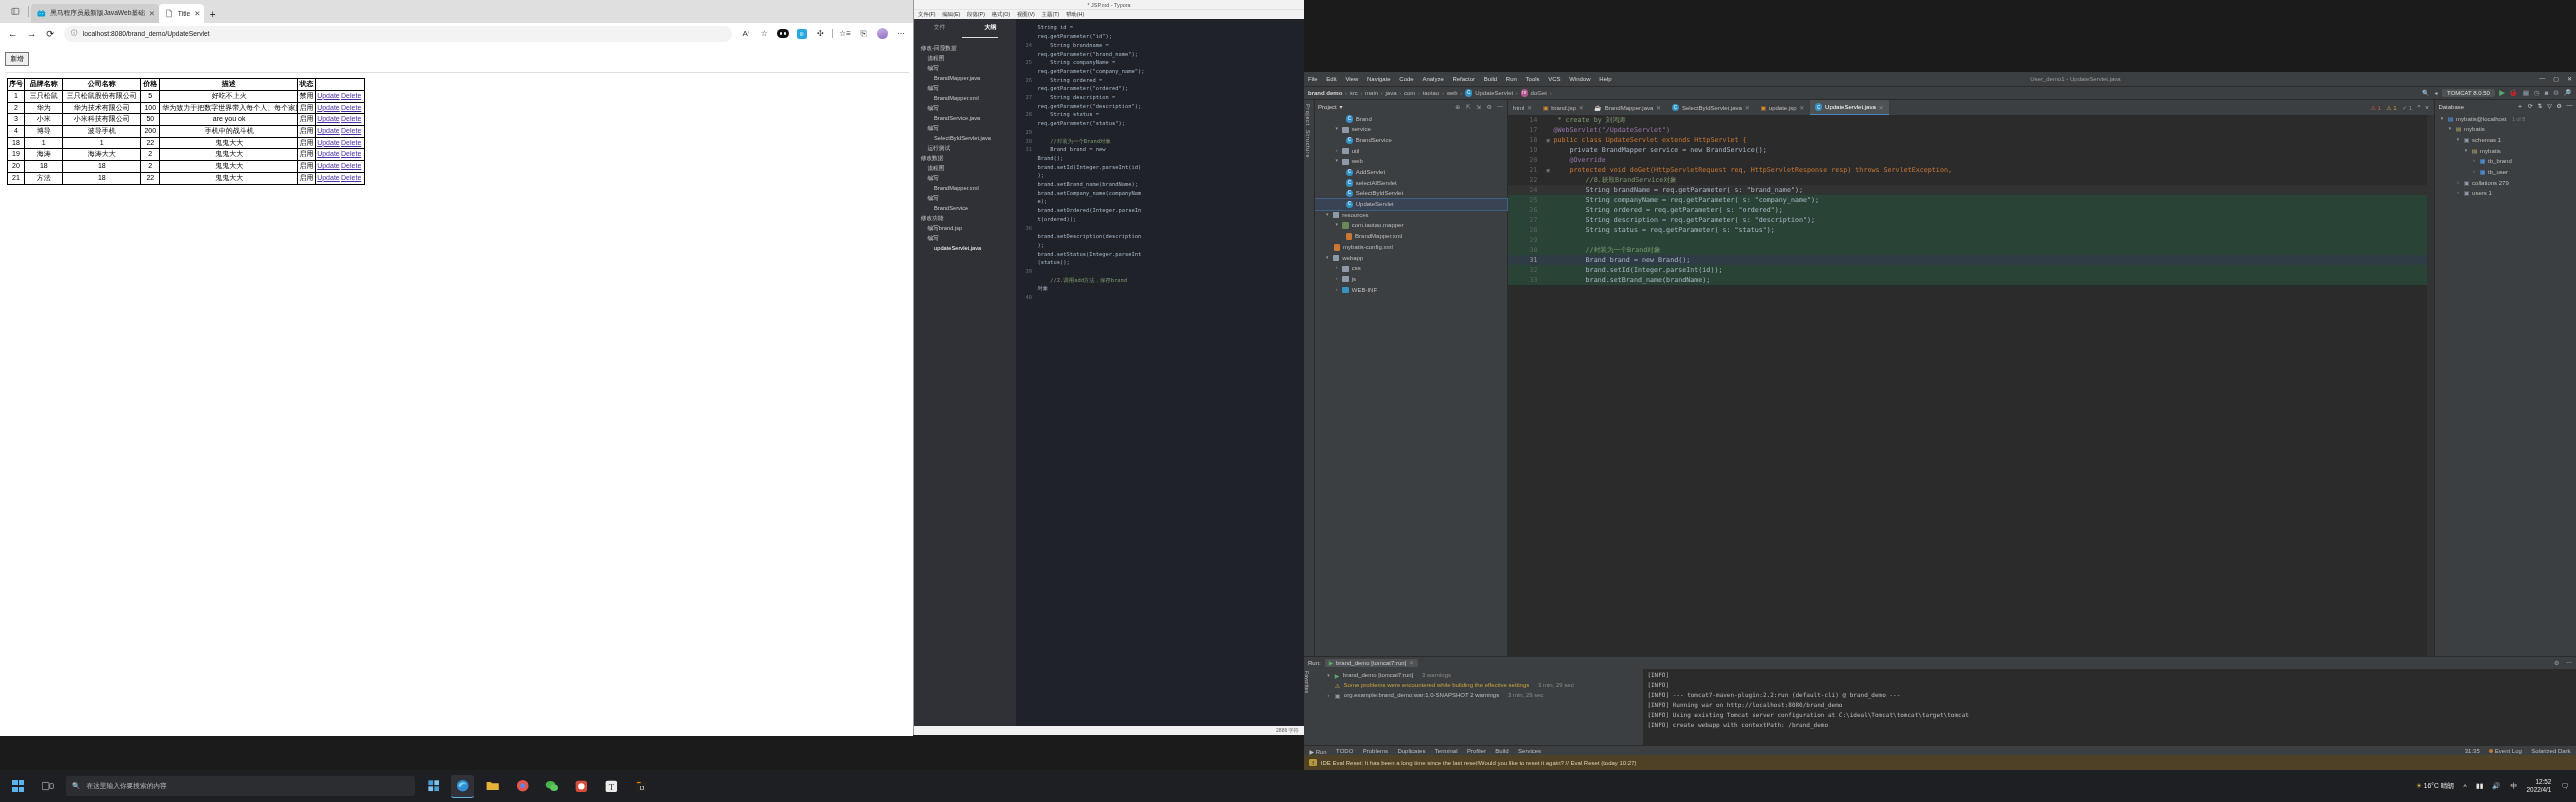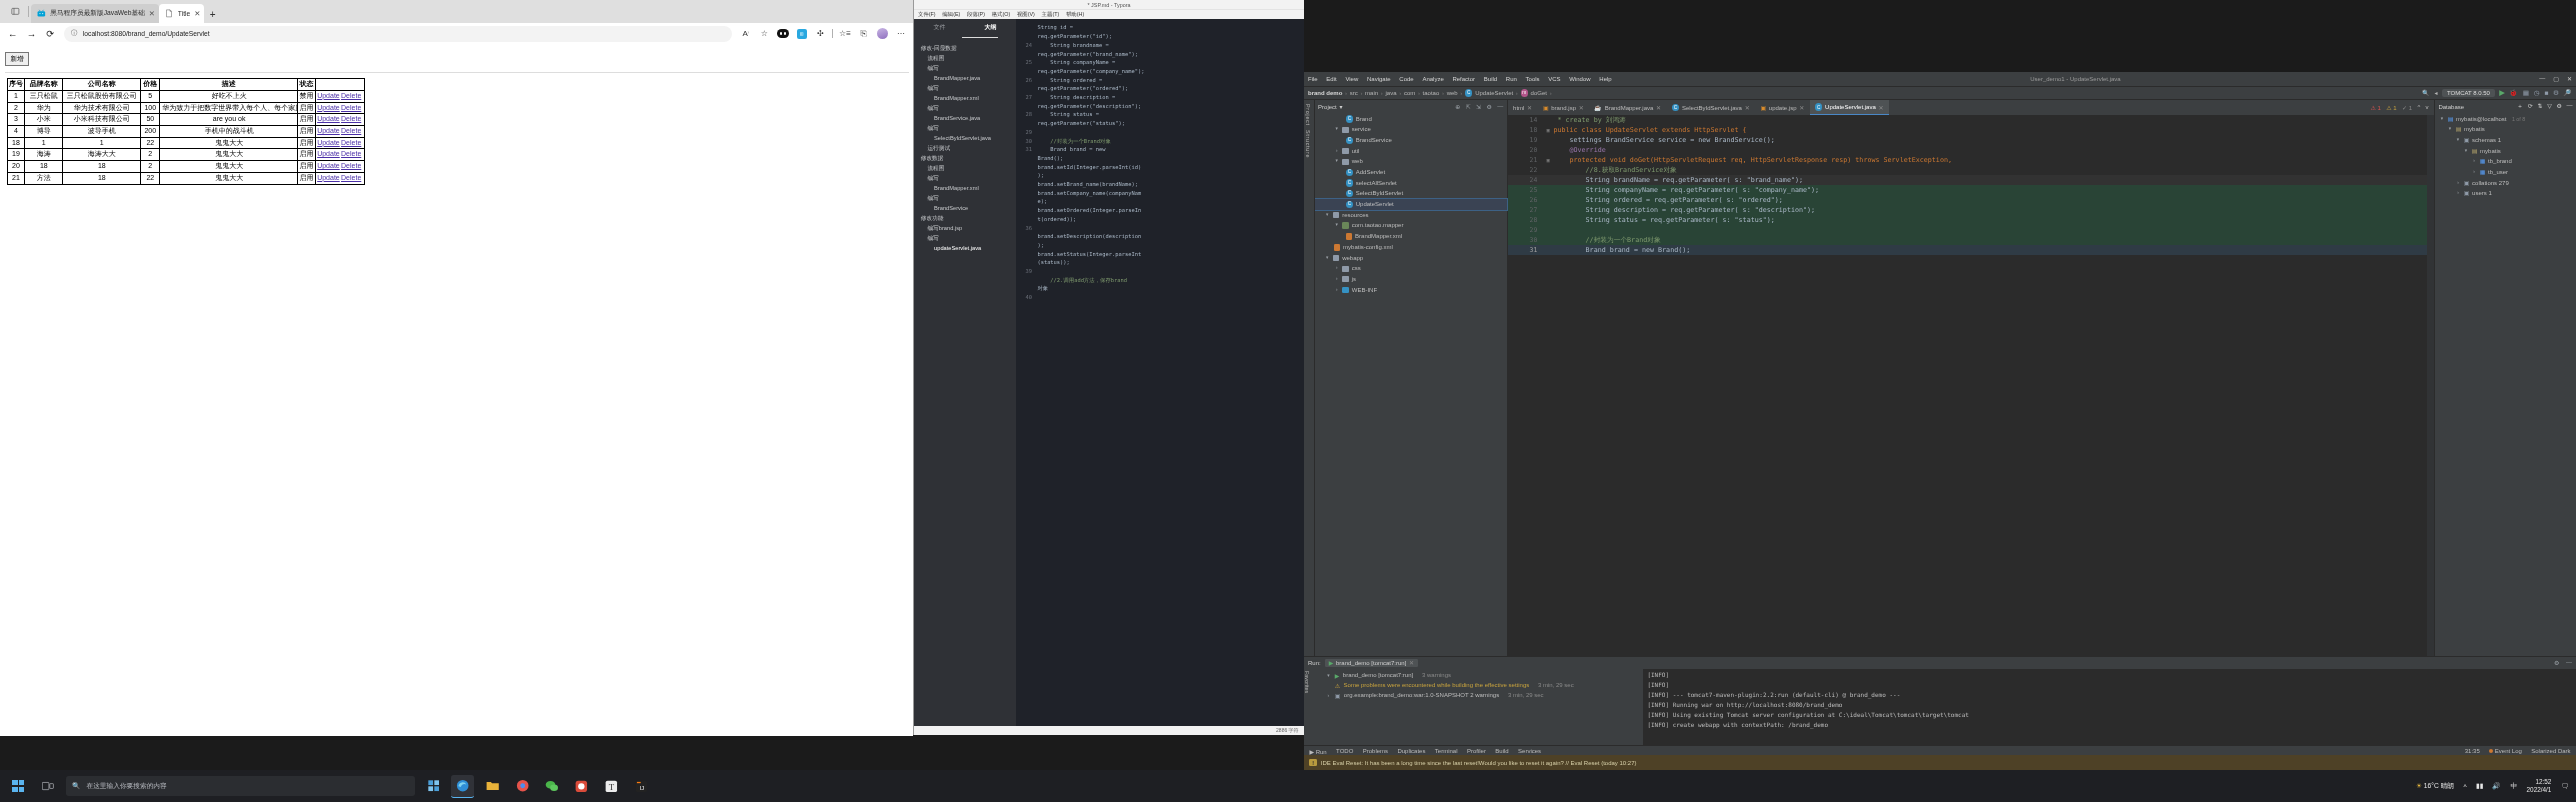--- a/index.html
+++ b/index.html
@@ -733,28 +733,33 @@
           </div>
         </div>
 
         <div class="ed-code">
           <div class="cline">
               <span class="gut">14</span>
               <span class="fold"></span>
               <span class="code k-cm"> * create by 刘鸿涛</span>
             </div>
           <div class="cline">
+              <span class="gut">17</span>
+              <span class="fold"></span>
+              <span class="code k-var">@WebServlet("/UpdateServlet")</span>
+            </div>
+          <div class="cline">
               <span class="gut">18</span>
               <span class="fold">▣</span>
               <span class="code k-kw">public class UpdateServlet extends HttpServlet {</span>
             </div>
           <div class="cline">
               <span class="gut">19</span>
               <span class="fold"></span>
-              <span class="code k-pl">    settings BrandService service = new BrandService();</span>
+              <span class="code k-pl">    private BrandMapper service = new BrandService();</span>
             </div>
           <div class="cline">
               <span class="gut">20</span>
               <span class="fold"></span>
               <span class="code k-var">    @Override</span>
             </div>
           <div class="cline">
               <span class="gut">21</span>
               <span class="fold">▣</span>
               <span class="code k-kw">    protected void doGet(HttpServletRequest req, HttpServletResponse resp) throws ServletException,</span>
@@ -796,20 +801,30 @@
             </div>
           <div class="cline hlgreen">
               <span class="gut">30</span>
               <span class="fold"></span>
               <span class="code k-cm">        //封装为一个Brand对象</span>
             </div>
           <div class="cline hlgreen cur">
               <span class="gut cur">31</span>
               <span class="fold"></span>
               <span class="code k-ty">        Brand brand = new Brand();</span>
+            </div>
+          <div class="cline hlgreen">
+              <span class="gut">32</span>
+              <span class="fold"></span>
+              <span class="code k-ty">        brand.setId(Integer.parseInt(id));</span>
+            </div>
+          <div class="cline hlgreen">
+              <span class="gut">33</span>
+              <span class="fold"></span>
+              <span class="code k-ty">        brand.setBrand_name(brandName);</span>
             </div>
           <div class="sb-mark"></div>
         </div>
       </div>
 
       <div class="idea-right">
         <div class="db-head">
           <span>Database</span>
           <span style="margin-left:auto;display:flex;gap:4.7px">
             <span>＋</span>

